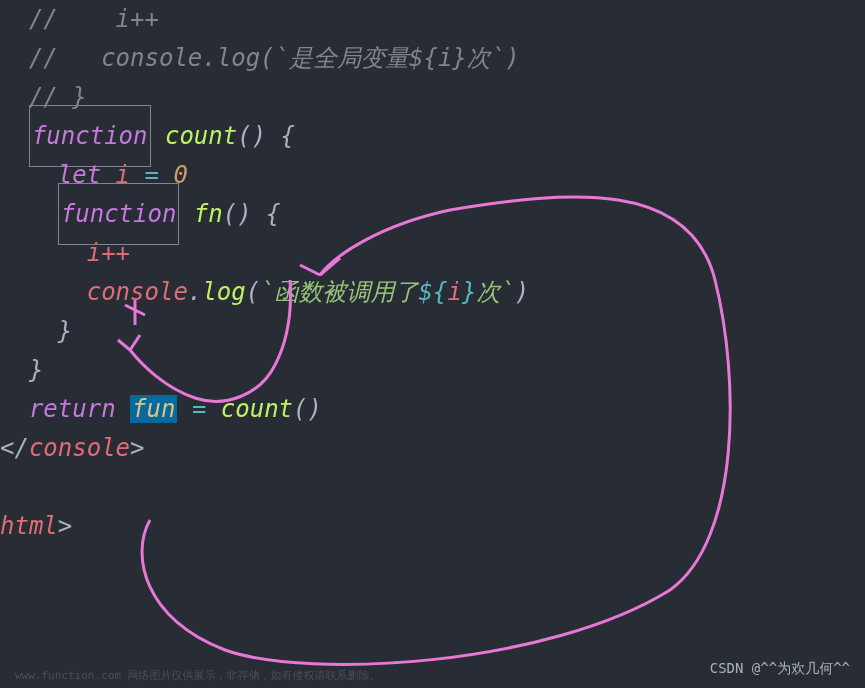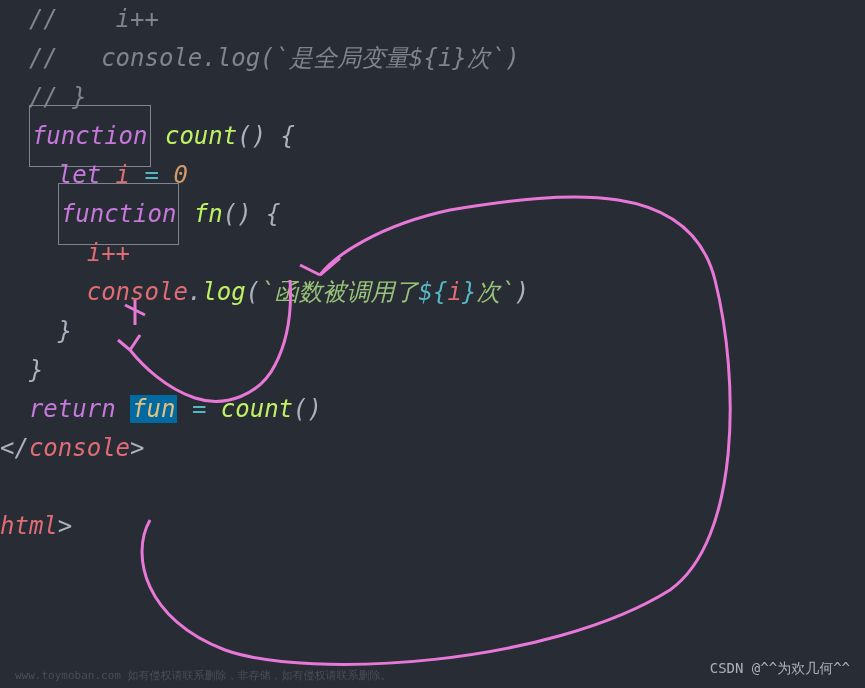--- a/index.html
+++ b/index.html
@@ -93,13 +93,13 @@
 
 <svg class="annotation-layer" viewBox="0 0 865 688">
   <path d="M 150 520 C 130 555, 145 620, 225 650 C 310 680, 550 665, 670 590 C 740 540, 740 380, 715 280 C 690 180, 570 190, 450 210 C 380 225, 335 255, 320 275" stroke="#e878d8" stroke-width="3" fill="none"></path>
   <path d="M 320 275 L 300 265 M 320 275 L 340 258" stroke="#e878d8" stroke-width="3" fill="none"></path>
   <path d="M 290 280 C 292 310, 288 340, 275 365 C 260 395, 225 408, 195 398 C 165 388, 142 365, 130 350" stroke="#e878d8" stroke-width="3" fill="none"></path>
   <path d="M 130 350 L 118 340 M 130 350 L 140 335" stroke="#e878d8" stroke-width="3" fill="none"></path>
   <path d="M 125 305 L 145 315 M 135 300 L 135 325" stroke="#e878d8" stroke-width="3" fill="none"></path>
 </svg>
 
 <div class="watermark">CSDN @^^为欢几何^^</div>
-<div class="small-watermark">www.toymoban.com 如有侵权请联系删除，非存储，如有侵权请联系删除。</div>
+<div class="small-watermark">www.function.com 网络图片仅供展示，非存储，如有侵权请联系删除。</div>
 
 </body></html>

